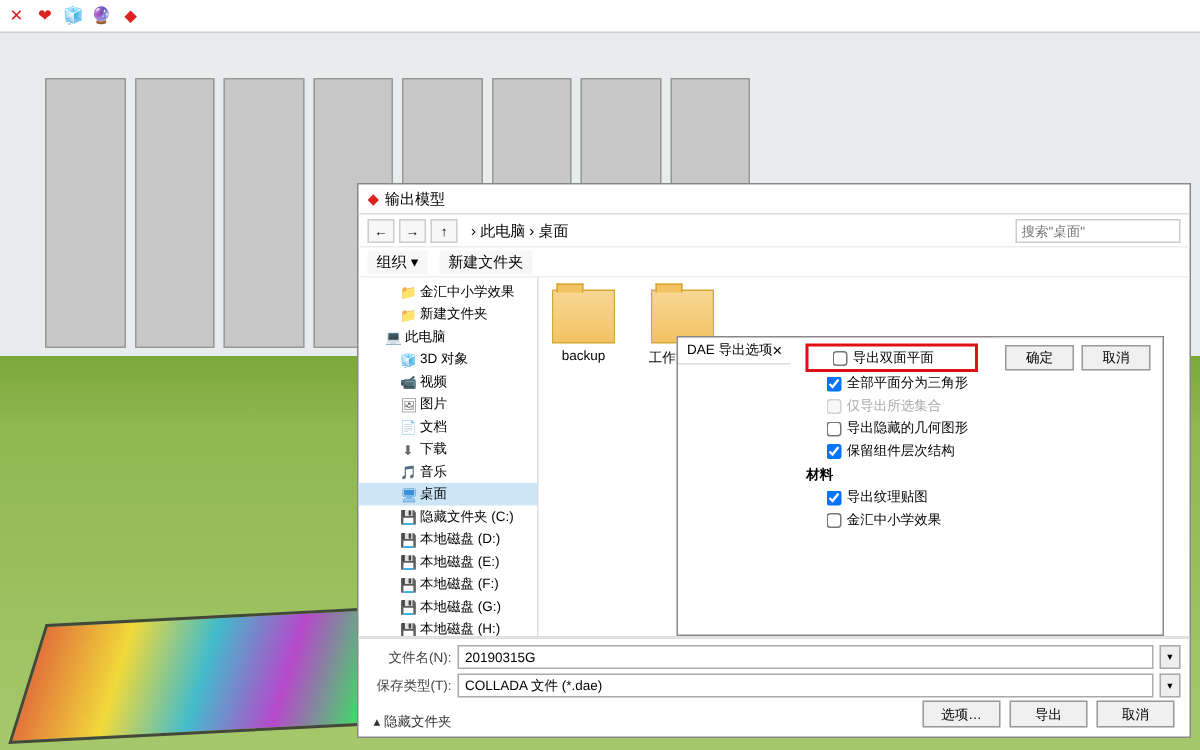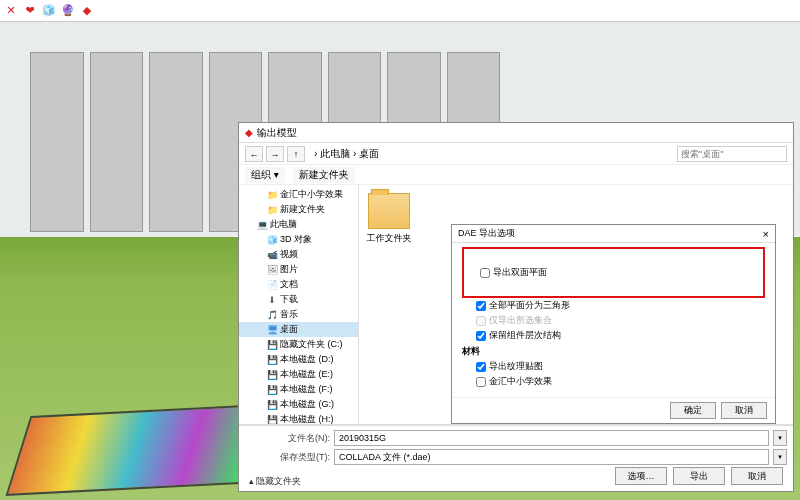--- a/index.html
+++ b/index.html
@@ -32,36 +32,36 @@
 .tree-item.sel { background: #cde6f7; }
 .tree-ico { width: 10px; display: inline-block; text-align: center; font-size: 9px; }
 .files { flex: 1; padding: 8px 6px; display: flex; gap: 18px; align-items: flex-start; }
 .folder { width: 48px; text-align: center; }
 .folder-ico { width: 42px; height: 36px; background: linear-gradient(#f7d794,#f3c362); border: 1px solid #d4a935; margin: 0 auto 3px; position: relative; }
 .folder-ico::before { content: ""; position: absolute; top: -5px; left: 2px; width: 16px; height: 5px; background: #f3c362; border: 1px solid #d4a935; border-bottom: none; }
 .folder-name { font-size: 9px; word-break: break-all; }
 
 .bottom-fields { padding: 4px 6px; border-top: 1px solid #ddd; }
 .field-row { display: flex; align-items: center; margin-bottom: 3px; gap: 4px; }
-.field-lbl { font-size: 9px; width: 56px; text-align: right; color: #444; margin-left: 29px; }
+.field-lbl { font-size: 9px; width: 56px; text-align: right; color: #444; }
 .field-input { flex: 1; height: 16px; border: 1px solid #aaa; background: #fff; font-size: 9px; padding: 0 4px; }
 .field-dd { width: 14px; height: 16px; border: 1px solid #aaa; background: #eee; font-size: 7px; display: flex; align-items: center; justify-content: center; }
 .hide-folders { font-size: 9px; padding: 3px 10px; color: #333; }
 .dlg-btns { position: absolute; right: 10px; bottom: 6px; display: flex; gap: 6px; }
 .dlg-btn { width: 52px; height: 18px; border: 1px solid #999; background: #f0f0f0; font-size: 9px; }
 
 
-.dlg-opt { position: absolute; left: 451px; top: 224px; width: 325px; height: 200px; background: #fff; border: 1px solid #888; display: flex; flex-direction: column; font-size: 10px; }
+.dlg-opt { position: absolute; left: 451px; top: 224px; width: 325px; height: 200px; background: #fff; border: 1px solid #888; display: flex; font-size: 10px; }
 .opt-title { height: 18px; display: flex; align-items: center; justify-content: space-between; padding: 0 6px; border-bottom: 1px solid #ddd; font-size: 9px; }
 .opt-close { font-size: 11px; cursor: pointer; }
 .opt-body { flex: 1; padding: 4px 10px; }
 .opt-group { font-size: 9px; font-weight: bold; margin-top: 2px; margin-bottom: 1px; }
 .opt-chk { font-size: 9px; padding: 1px 0 1px 14px; display: flex; align-items: center; gap: 3px; }
 .opt-chk input { width: 10px; height: 10px; }
-.hl-red { border: 2px solid #d11; padding: 16px 2px; }
+.hl-red { border: 2px solid #d11; padding: 0 2px; }
 .opt-btns { display: flex; justify-content: flex-end; gap: 5px; padding: 4px 8px; border-top: 1px solid #eee; }
 .opt-btn { width: 46px; height: 17px; border: 1px solid #999; background: #f0f0f0; font-size: 9px; }
 </style>
 </head>
 <body>
 
 <div class="toolbar">
   <span class="tool-icon" style="color:#d22">✕</span>
   <span class="tool-icon" style="color:#d22">❤</span>
   <span class="tool-icon" style="color:#b66">🧊</span>
@@ -167,20 +167,24 @@
           <span>本地磁盘 (G:)</span>
         </div>
         <div class="tree-item lvl2">
           <span class="tree-ico" style="color:#666">💾</span>
           <span>本地磁盘 (H:)</span>
         </div>
       </div>
     <div class="files" id="files">
         <div class="folder">
           <div class="folder-ico"></div>
+          <div class="folder-name">backup</div>
+        </div>
+        <div class="folder">
+          <div class="folder-ico"></div>
           <div class="folder-name">工作文件夹</div>
         </div>
       </div>
   </div>
   <div class="bottom-fields">
     <div class="field-row">
       <span class="field-lbl">文件名(N):</span>
       <input class="field-input" value="20190315G" style="">
       <span class="field-dd">▾</span>
     </div>
@@ -212,20 +216,24 @@
     </div>
     <div class="opt-chk">
         <input type="checkbox" checked="" style="">
         <span>全部平面分为三角形</span>
       </div>
     <div class="opt-chk" style="color:#aaa">
         <input type="checkbox" disabled="" style="">
         <span>仅导出所选集合</span>
       </div>
     <div class="opt-chk">
+        <input type="checkbox" style="">
+        <span>导出隐藏的几何图形</span>
+      </div>
+    <div class="opt-chk">
         <input type="checkbox" checked="" style="">
         <span>保留组件层次结构</span>
       </div>
     <div class="opt-group">材料</div>
     <div class="opt-chk">
         <input type="checkbox" checked="" style="">
         <span>导出纹理贴图</span>
       </div>
     <div class="opt-chk">
         <input type="checkbox" style="">

